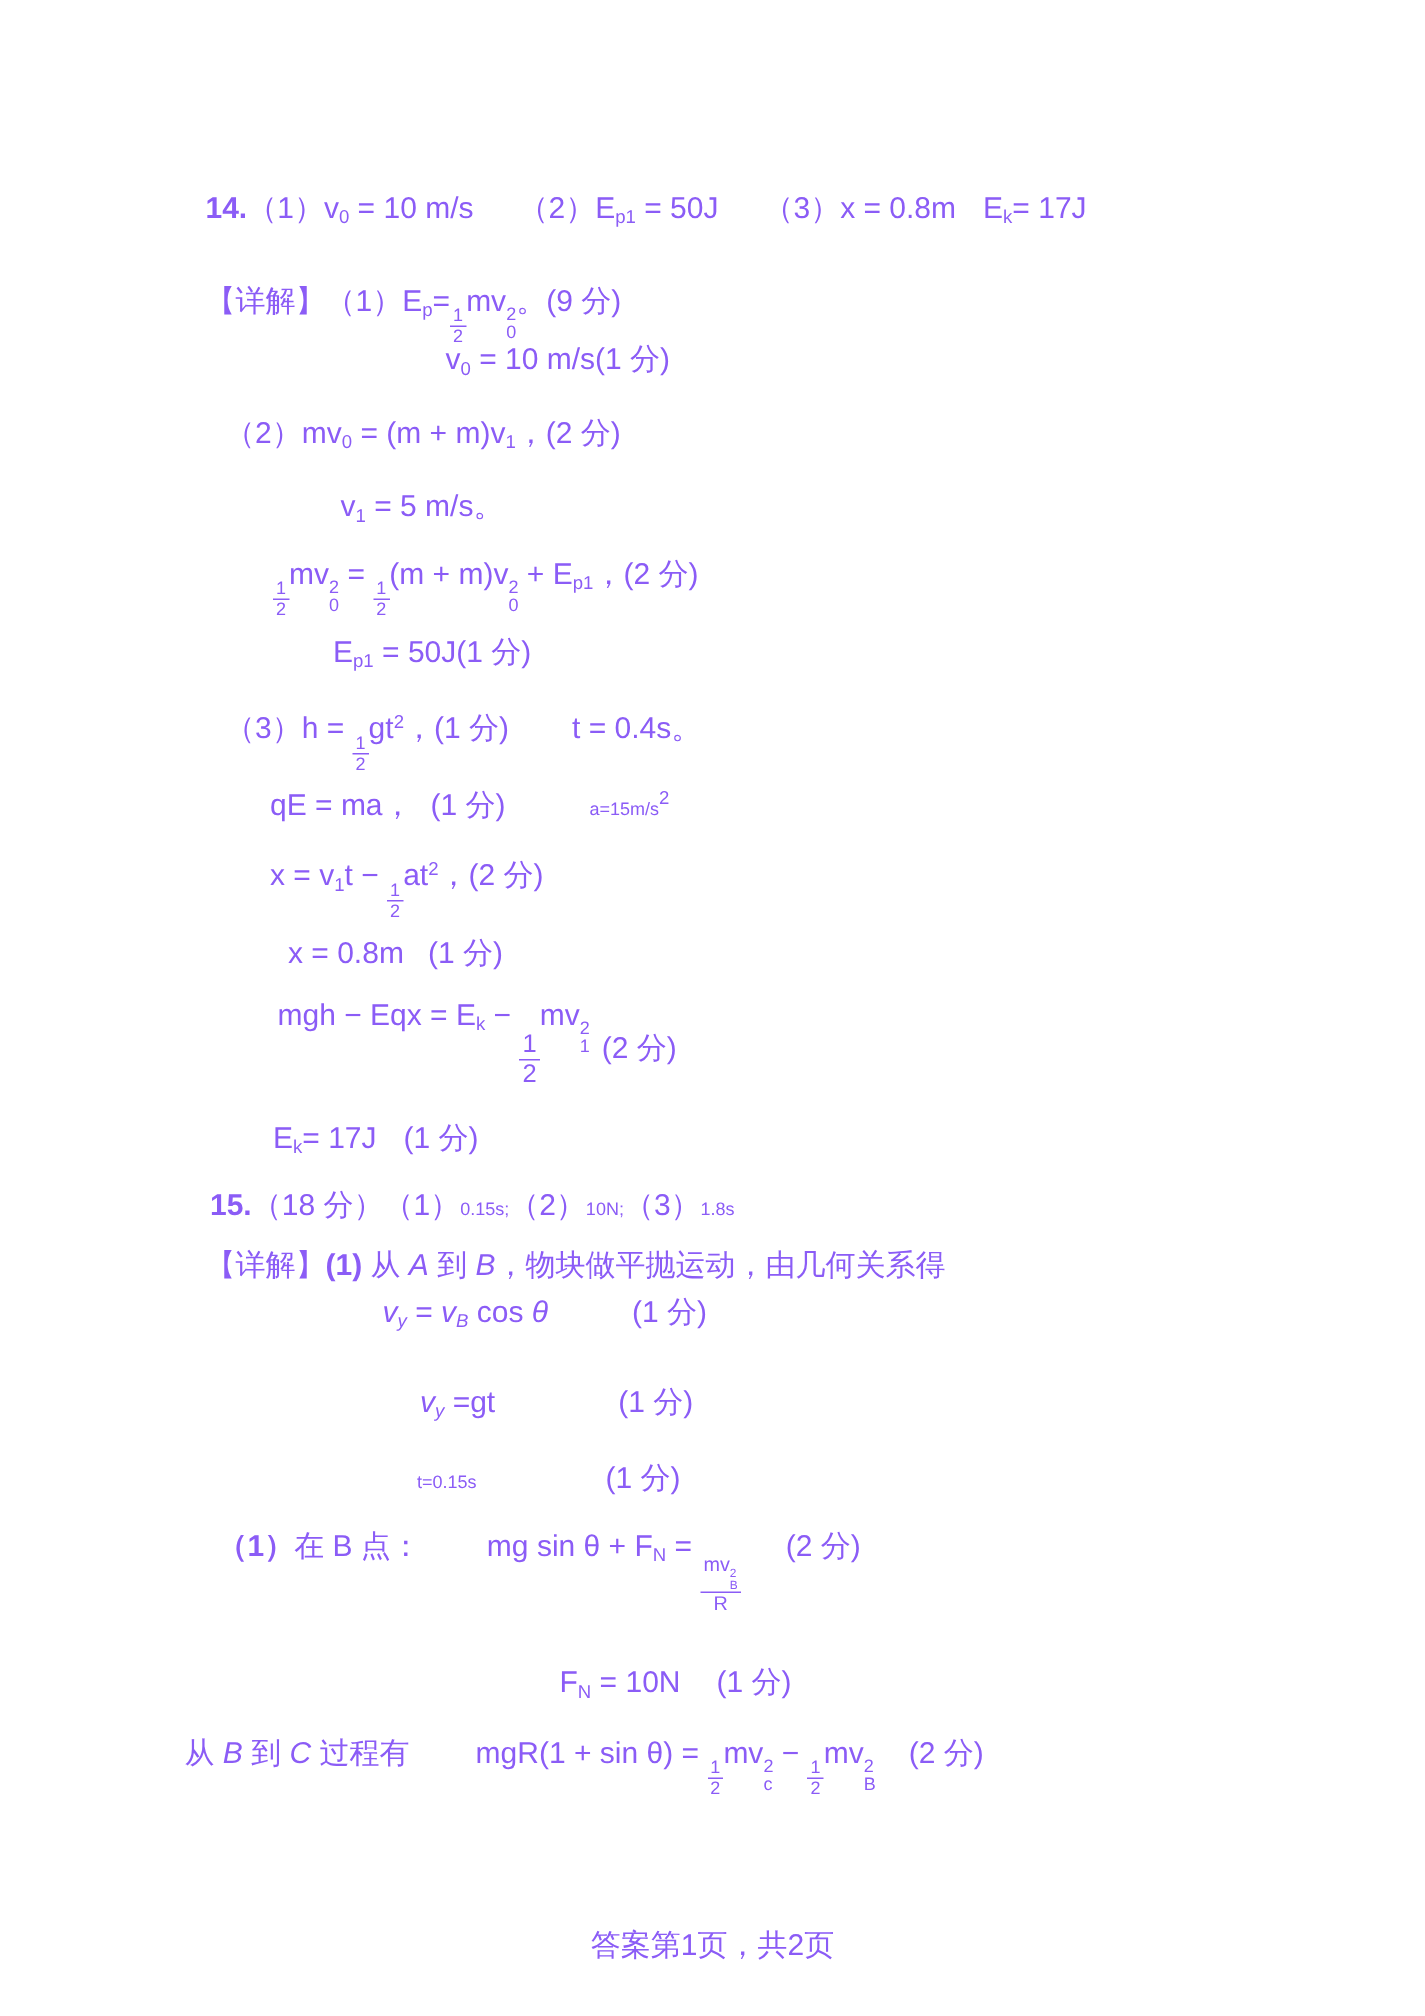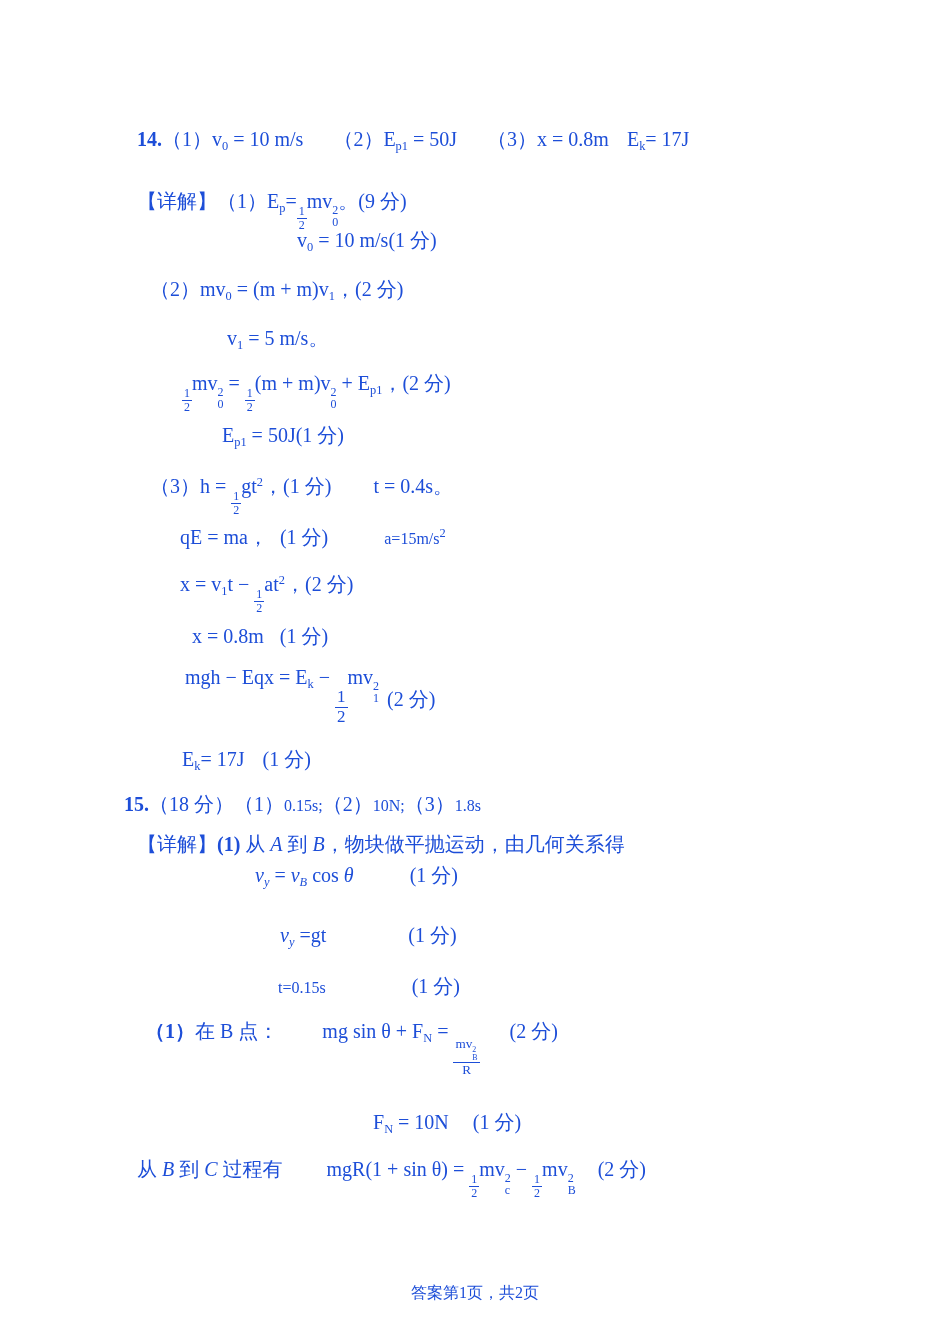--- a/index.html
+++ b/index.html
@@ -1,33 +1,33 @@
 <!DOCTYPE html>
 <html><head>
 <meta charset="utf-8">
 <style>
   html,body{margin:0;padding:0;background:#e8e8e8;}
   .page{
     position:relative;
     width:950px;height:1344px;
     margin:0 auto;
     background:#ffffff;
-    color:#1d4ed8;
-    font-family:Liberation Serif, serif;
+    color:#8b5cf6;
+    font-family:Liberation Sans, sans-serif;
     overflow:hidden;
   }
   .line{
     position:absolute;
     white-space:nowrap;
     font-size:20px;
     line-height:1.3;
   }
   .b{font-weight:bold;}
   .i{font-style:italic;}
-  .sm{font-size:16px;}
+  .sm{font-size:12px;}
   .gap{display:inline-block;}
   sub.s{font-size:0.62em;vertical-align:-0.3em;letter-spacing:0;}
   sup.s{font-size:0.62em;vertical-align:0.55em;}
   .ss{display:inline-flex;flex-direction:column;align-items:flex-start;
       font-size:0.6em;line-height:1.0;vertical-align:-0.5em;}
   .ss span{display:block;}
   .frac{display:inline-flex;flex-direction:column;align-items:center;
         line-height:1.1;vertical-align:-0.6em;}
   .frac .fn{display:block;border-bottom:1.4px solid currentColor;padding:0 2px;}
   .frac .fd{display:block;padding:0 2px;}
@@ -42,31 +42,31 @@
   .L-l4{top:276px;left:150px}
   .L-l5{top:325px;left:227px}
   .L-l6{top:370px;left:182px}
   .L-l7{top:422px;left:222px}
   .L-l8{top:473px;left:150px}
   .L-l9{top:524px;left:180px}
   .L-l10{top:571px;left:180px}
   .L-l11{top:623px;left:192px}
   .L-l12{top:664px;left:185px}
   .L-l13{top:746px;left:182px}
-  .L-l14{top:791px;left:124px}
+  .L-l14{top:791px;left:140px}
   .L-l15{top:831px;left:137px}
   .L-l16{top:862px;left:255px}
   .L-l17{top:922px;left:280px}
   .L-l18{top:973px;left:278px}
   .L-l19{top:1018px;left:145px}
   .L-l20{top:1109px;left:373px}
-  .L-l21{top:1156px;left:137px}
+  .L-l21{top:1156px;left:123px}
   .footer{
     position:absolute;top:1283px;left:0;width:100%;
-    text-align:center;font-size:16px;
+    text-align:center;font-size:20px;
   }
 </style>
 </head>
 <body>
 
 <div class="page">
   <div id="content">
       <div class="line L-l1"><span class="b">14.</span><span>（1）v</span><sub class="s">0</sub><span> = 10 m/s</span><span class="gap" style="width: 30px;"></span><span>（2）E</span><sub class="s">p1</sub><span> = 50J</span><span class="gap" style="width: 30px;"></span><span>（3）x = 0.8m</span><span class="gap" style="width: 18px;"></span><span>E</span><sub class="s">k</sub><span>= 17J</span></div>
       <div class="line L-l2"><span>【详解】（1）E</span><sub class="s">p</sub><span>=</span><span class="frac s">
           <span class="fn">1</span>

